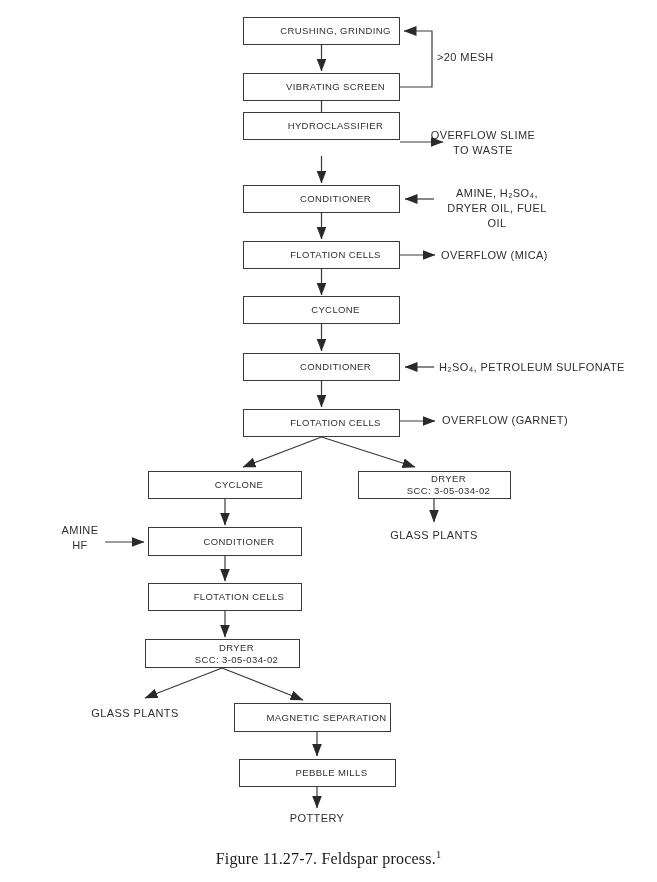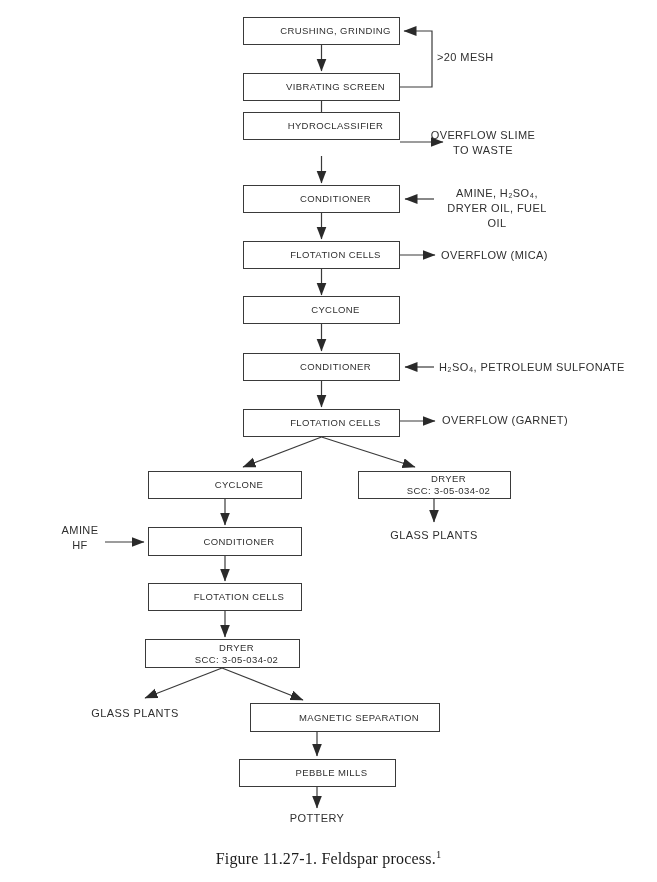--- a/index.html
+++ b/index.html
@@ -103,21 +103,21 @@
   <div class="node" style="left:148px;top:527px;width:154px;height:29px">
       <span>CONDITIONER</span>
     </div>
   <div class="node" style="left:148px;top:583px;width:154px;height:28px">
       <span>FLOTATION CELLS</span>
     </div>
   <div class="node" style="left:145px;top:639px;width:155px;height:29px">
     <span>DRYER</span>
     <span>SCC: 3-05-034-02</span>
   </div>
-  <div class="node" style="left:250px;top:703px;width:190px;height:29px">
+  <div class="node" style="left:234px;top:703px;width:157px;height:29px">
       <span>MAGNETIC SEPARATION</span>
     </div>
   <div class="node" style="left:239px;top:759px;width:157px;height:28px">
       <span>PEBBLE MILLS</span>
     </div>
 
   <div class="lbl" style="left:437px;top:51px;line-height:12px">&gt;20 MESH</div>
 
   <div class="lbl c" style="left:424px;top:128px;width:118px">
     <div>OVERFLOW SLIME</div>
@@ -140,16 +140,16 @@
   <div class="lbl c" style="left:45px;top:523px;width:70px">
     <div>AMINE</div>
     <div>HF</div>
   </div>
 
   <div class="lbl c" style="left:77px;top:707px;width:116px;line-height:12px">GLASS PLANTS</div>
 
   <div class="lbl c" style="left:259px;top:812px;width:116px;line-height:12px">POTTERY</div>
 
   <div class="caption">
-    <span>Figure 11.27-1.  Feldspar process.</span><sup>1</sup>
+    <span>Figure 11.27-7.  Feldspar process.</span><sup>1</sup>
   </div>
 
 </div>
 
 </body></html>

